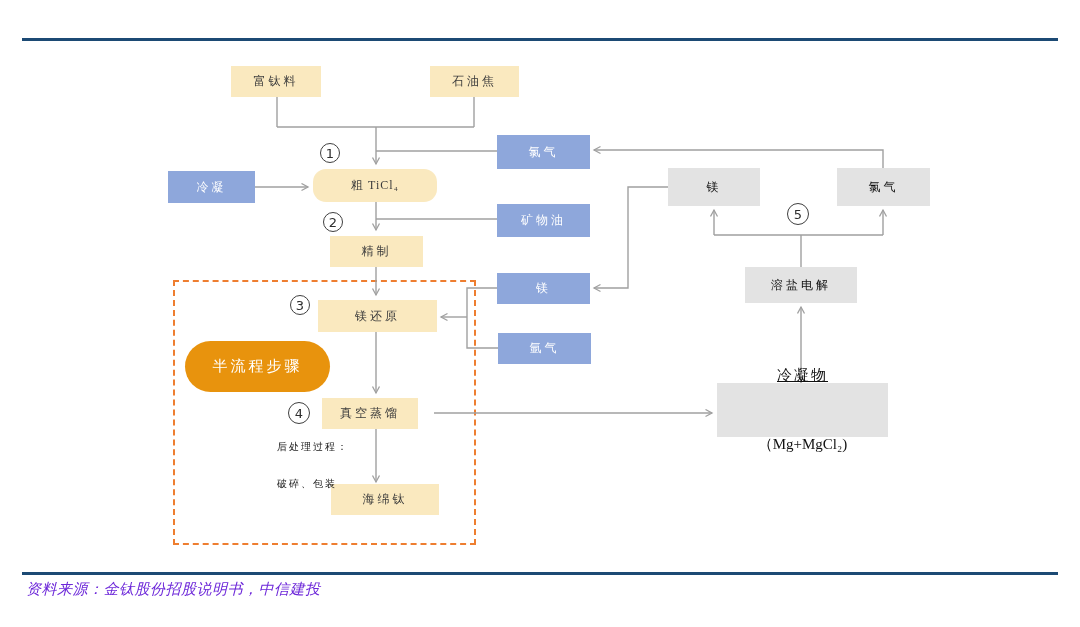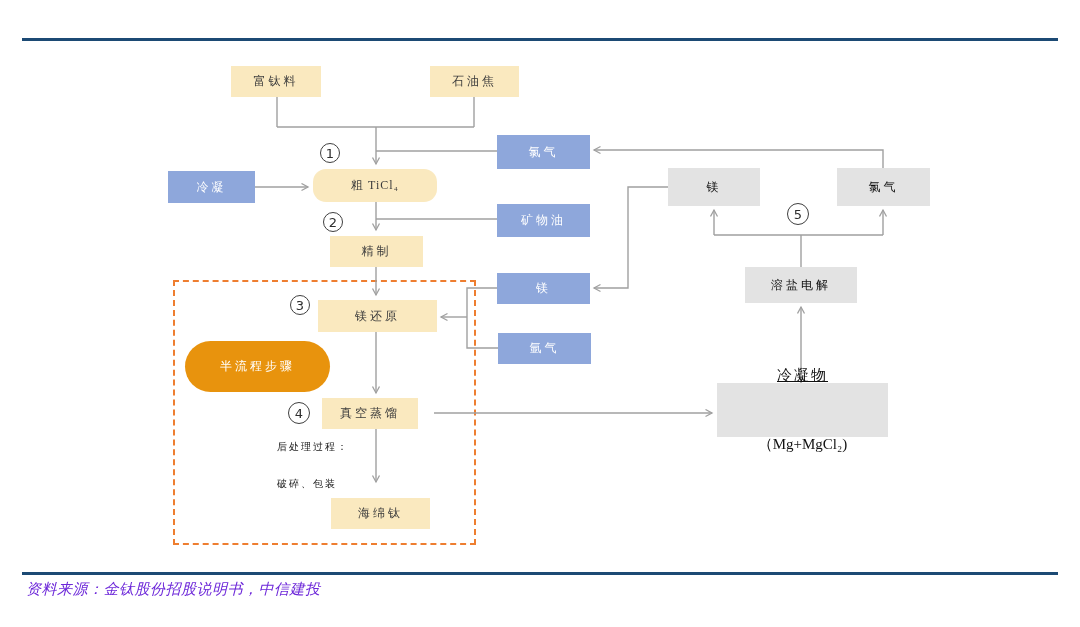--- a/index.html
+++ b/index.html
@@ -66,21 +66,21 @@
     border: 2.2px dashed #EE7E30;
     z-index: 1; box-sizing: border-box;
   }
 
   
   .pill {
     position: absolute; left: 185px; top: 341px;
     width: 145px; height: 51px; border-radius: 26px;
     background: #E8930D; color: #ffffff;
     display: flex; align-items: center; justify-content: center;
-    font-size: 12px; letter-spacing: 3px; z-index: 3;
+    font-size: 15px; letter-spacing: 3px; z-index: 3;
   }
 
   
   .post-note {
     position: absolute; font-size: 10px; color: #222;
     letter-spacing: 2px; z-index: 3; white-space: nowrap;
   }
 
   
   #edges { position: absolute; left: 0; top: 0; z-index: 2; }
@@ -128,21 +128,21 @@
   <div class="node yellow" style="left:430px;top:66px;width:89px;height:31px">石油焦</div>
   <div class="node blue" style="left:168px;top:171px;width:87px;height:32px">冷凝</div>
   <div class="node yellow formula" style="left:313px;top:169px;width:124px;height:33px">粗 TiCl₄</div>
   <div class="node blue" style="left:497px;top:135px;width:93px;height:34px">氯气</div>
   <div class="node blue" style="left:497px;top:204px;width:93px;height:33px">矿物油</div>
   <div class="node yellow" style="left:330px;top:236px;width:93px;height:31px">精制</div>
   <div class="node yellow" style="left:318px;top:300px;width:119px;height:32px">镁还原</div>
   <div class="node blue" style="left:497px;top:273px;width:93px;height:31px">镁</div>
   <div class="node blue" style="left:498px;top:333px;width:93px;height:31px">氩气</div>
   <div class="node yellow" style="left:322px;top:398px;width:96px;height:31px">真空蒸馏</div>
-  <div class="node yellow" style="left:331px;top:498px;width:99px;height:31px">海绵钛</div>
+  <div class="node yellow" style="left:331px;top:484px;width:108px;height:31px">海绵钛</div>
   <div class="node gray" style="left:668px;top:168px;width:92px;height:38px">镁</div>
   <div class="node gray" style="left:837px;top:168px;width:93px;height:38px">氯气</div>
   <div class="node gray" style="left:745px;top:267px;width:112px;height:36px">溶盐电解</div>
   <div class="node gray condensate" style="left:717px;top:383px;width:171px;height:54px">
     <span class="u">冷凝物</span>
     <span class="f">（Mg+MgCl₂)</span>
   </div>
 
   <div class="stepnum" style="left:320px;top:143px">1</div>
   <div class="stepnum" style="left:323px;top:212px">2</div>

